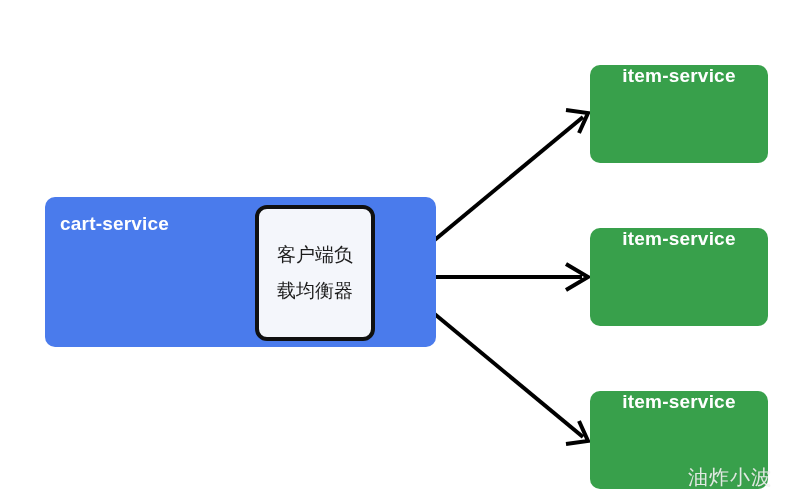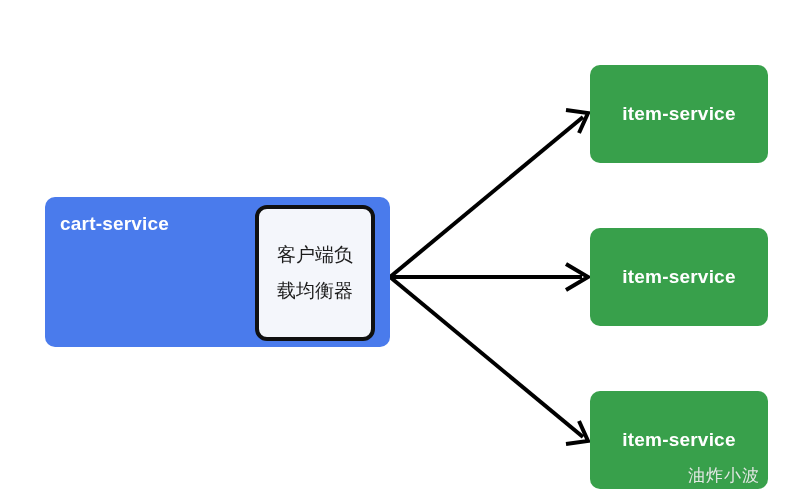--- a/index.html
+++ b/index.html
@@ -25,21 +25,21 @@
     height: 503px;
     pointer-events: none;
   }
   .node {
     position: absolute;
     box-sizing: border-box;
   }
   .cart-box {
     left: 45px;
     top: 197px;
-    width: 345px;
+    width: 391px;
     height: 150px;
     background: #4a7bec;
     border-radius: 10px;
   }
   .cart-label {
     position: absolute;
     left: 15px;
     top: 16px;
     color: #ffffff;
     font-size: 19px;
@@ -68,38 +68,38 @@
     text-align: center;
     width: 86px;
     word-break: break-all;
   }
   .green-box {
     background: #38a04b;
     border-radius: 10px;
     width: 178px;
     height: 98px;
     display: flex;
-    align-items: center;
+    align-items: flex-start;
     justify-content: center;
   }
   .item-1 { left: 590px; top: 65px; }
   .item-2 { left: 590px; top: 228px; }
   .item-3 { left: 590px; top: 391px; }
   .item-label {
     color: #ffffff;
     font-size: 19px;
     font-weight: bold;
     letter-spacing: 0.2px;
     white-space: nowrap;
   }
   .watermark {
     position: absolute;
     left: 688px;
     top: 464px;
-    font-size: 17px;
+    font-size: 20px;
     color: rgba(255,255,255,0.82);
     letter-spacing: 1px;
     white-space: nowrap;
     text-shadow: 0 0 1px rgba(120,120,120,0.45);
   }
 </style>
 </head>
 <body>
 
 <div id="canvas">

